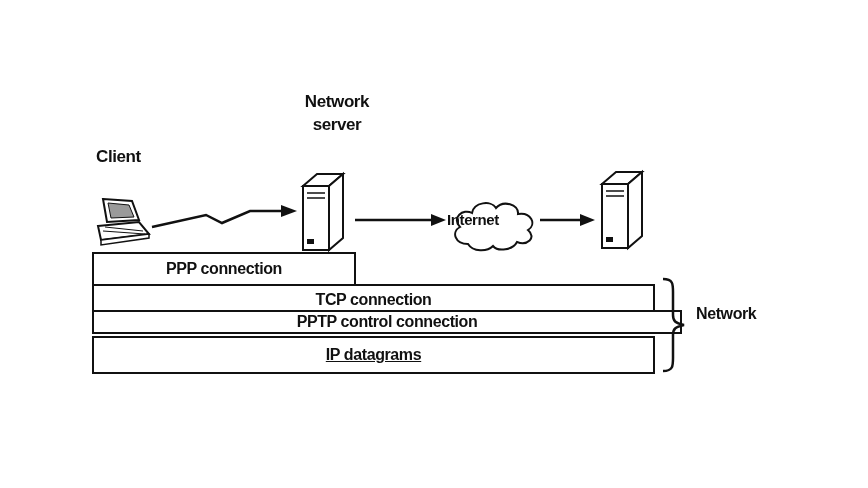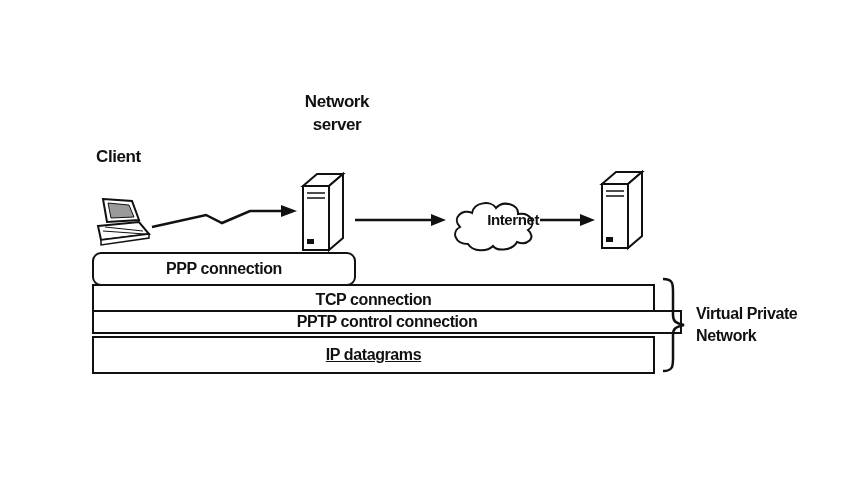--- a/index.html
+++ b/index.html
@@ -18,21 +18,21 @@
   .icon svg{display:block;}
   .layer-box{
     position:absolute;
     box-sizing:border-box;
     border:2px solid #111;
     background:#fff;
     display:flex;align-items:center;justify-content:center;
     font-size:16px;letter-spacing:-0.4px;
   }
   .vpn-lbl{position:absolute;font-size:16px;line-height:22px;letter-spacing:-0.4px;white-space:nowrap;}
-  .cloud-text{position:absolute;text-align:right;font-size:15px;letter-spacing:-0.4px;}
+  .cloud-text{position:absolute;text-align:left;font-size:15px;letter-spacing:-0.4px;}
 </style>
 </head>
 <body>
 
 <div class="canvas">
 
   <div class="lbl" style="left:96px;top:147px;">Client</div>
 
   <div class="lbl lbl-center" style="left:287px;top:90px;width:100px;line-height:23px;">
     <div>Network</div>
@@ -96,21 +96,21 @@
     </svg>
   </div>
 
   <div class="icon" style="left:538px;top:210px;">
     <svg width="58" height="20" viewBox="0 0 58 20">
       <line x1="2" y1="10" x2="44" y2="10" stroke="#111" stroke-width="2.5"></line>
       <polygon points="42,4 57,10 42,16" fill="#111"></polygon>
     </svg>
   </div>
 
-  <div class="layer-box" style="left:92px;top:252px;width:264px;height:34px;border-radius:9px;">
+  <div class="layer-box" style="left:92px;top:252px;width:264px;height:34px;">
     <span>PPP connection</span>
   </div>
 
   <div class="layer-box" style="left:92px;top:284px;width:563px;height:32px;">
     <span>TCP connection</span>
   </div>
 
   <div class="layer-box" style="left:92px;top:310px;width:590px;height:24px;justify-content:center;">
     <span>PPTP control connection</span>
   </div>
@@ -119,17 +119,16 @@
     <span>IP datagrams</span>
   </div>
 
   <div class="icon" style="left:659px;top:277px;">
     <svg width="28" height="96" viewBox="0 0 28 96">
       <path d="M4,2 C14,2 14,7 14,15 L14,38 C14,44 16,46 25,48 C16,50 14,52 14,58 L14,81 C14,89 14,94 4,94" fill="none" stroke="#111" stroke-width="2.5"></path>
     </svg>
   </div>
 
   <div class="vpn-lbl" style="left:696px;top:303px;">
-    <div>Virtual Private</div>
     <div>Network</div>
   </div>
 
 </div>
 
 </body></html>

